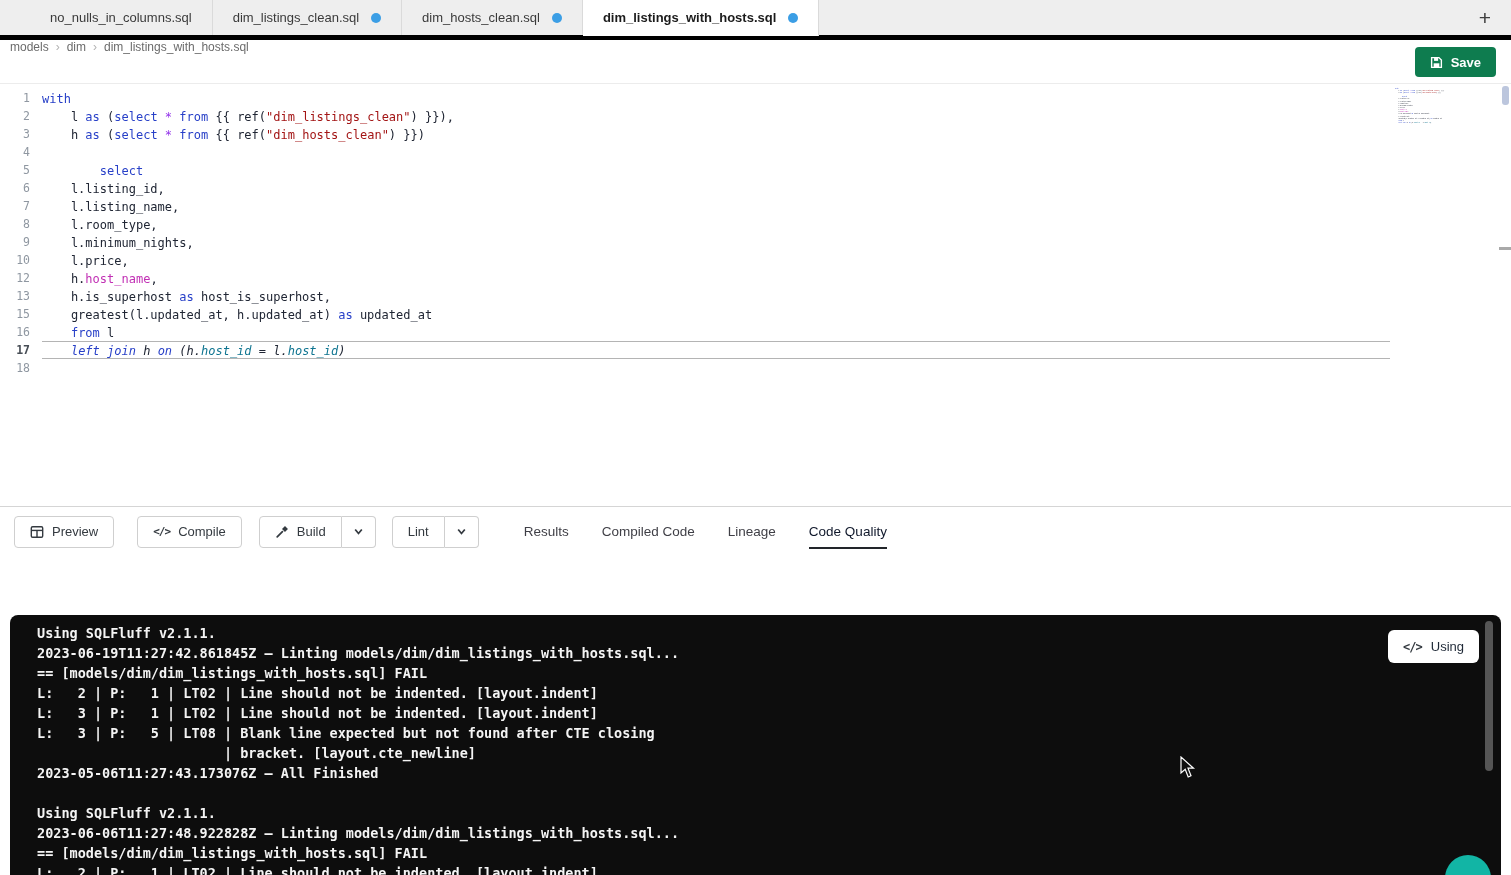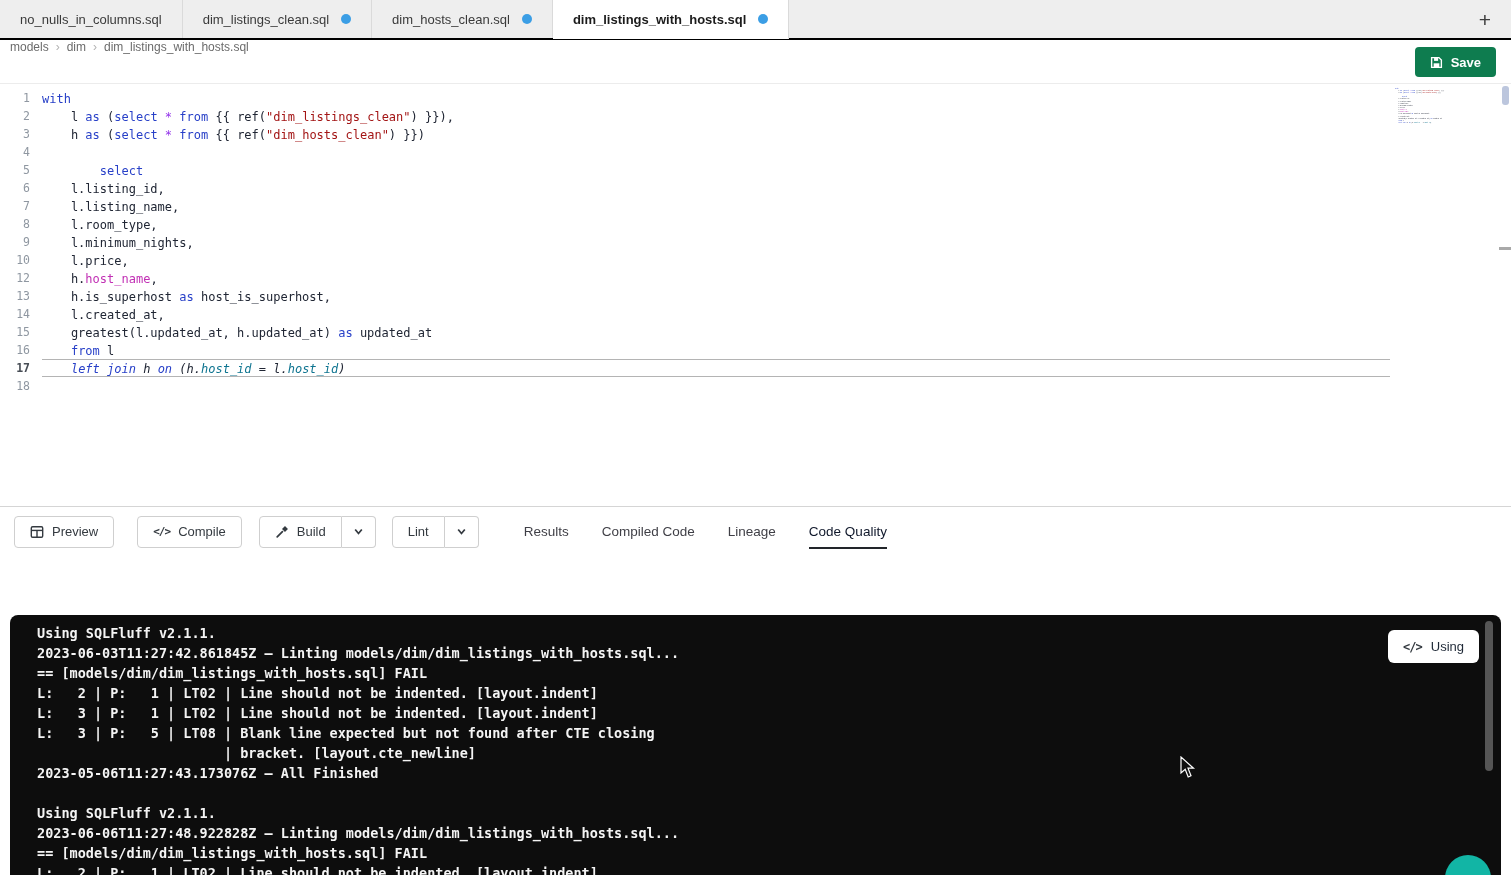--- a/index.html
+++ b/index.html
@@ -2,21 +2,21 @@
 <html><head>
 <meta charset="utf-8">
 <style>
   * { margin:0; padding:0; box-sizing:border-box; }
   html,body { width:1511px; height:875px; overflow:hidden; background:#fff;
               font-family:"Liberation Sans", sans-serif; }
   .app { position:relative; width:1511px; height:875px; }
 
   
   .tab-bar { display:flex; align-items:stretch; height:40px; background:#eeeeee;
-             border-bottom:2px solid #000000; }
+             border-bottom:5px solid #000000;padding-left:30px; }
   .tabs { display:flex; }
   .tab { display:flex; align-items:center; gap:12px; padding:0 20px;
          border-right:1px solid #dadada; font-size:13px; color:#3a3a3a;
          cursor:pointer; white-space:nowrap; }
   .tab.active { background:#fff; color:#1b1b1b; font-weight:700;
                 border-bottom:1px solid #fff; margin-bottom:-1px; }
   .dot { width:10px; height:10px; border-radius:50%; flex:0 0 auto; }
   .new-tab-btn { margin-left:auto; margin-right:12px; align-self:center;
                  background:none; border:none; font-size:21px; color:#3f3f3f;
                  cursor:pointer; line-height:1; padding:2px 8px; }
@@ -183,24 +183,20 @@
         </div>
         <div class="code-line">
           <span class="gutter">12</span>
           <span class="line-body"><span style="color: rgb(32, 38, 52);">    h.</span><span style="color: rgb(193, 47, 180);">host_name</span><span style="color: rgb(32, 38, 52);">,</span></span>
         </div>
         <div class="code-line">
           <span class="gutter">13</span>
           <span class="line-body"><span style="color: rgb(32, 38, 52);">    h.is_superhost </span><span style="color: rgb(40, 64, 200);">as</span><span style="color: rgb(32, 38, 52);"> host_is_superhost,</span></span>
         </div>
         <div class="code-line">
-          <span class="gutter">14</span>
-          <span class="line-body"><span style="color: rgb(32, 38, 52);">    l.created_at,</span></span>
-        </div>
-        <div class="code-line">
           <span class="gutter">15</span>
           <span class="line-body"><span style="color: rgb(32, 38, 52);">    greatest(l.updated_at, h.updated_at) </span><span style="color: rgb(40, 64, 200);">as</span><span style="color: rgb(32, 38, 52);"> updated_at</span></span>
         </div>
         <div class="code-line">
           <span class="gutter">16</span>
           <span class="line-body"><span style="color: rgb(32, 38, 52);">    </span><span style="color: rgb(40, 64, 200);">from</span><span style="color: rgb(32, 38, 52);"> l</span></span>
         </div>
         <div class="code-line active">
           <span class="gutter">17</span>
           <span class="line-body"><span style="color: rgb(32, 38, 52);">    </span><span style="color: rgb(40, 64, 200);">left join</span><span style="color: rgb(32, 38, 52);"> h </span><span style="color: rgb(40, 64, 200);">on</span><span style="color: rgb(32, 38, 52);"> (h.</span><span style="color: rgb(14, 116, 144);">host_id</span><span style="color: rgb(32, 38, 52);"> = l.</span><span style="color: rgb(14, 116, 144);">host_id</span><span style="color: rgb(32, 38, 52);">)</span></span>
@@ -264,21 +260,21 @@
         <div class="result-tab">Results</div>
         <div class="result-tab">Compiled Code</div>
         <div class="result-tab">Lineage</div>
         <div class="result-tab active">Code Quality</div>
       </nav>
   </div>
 
   <div class="terminal" id="terminal" style="background: rgb(13, 13, 13);">
     <div id="term-lines">
         <div class="term-line">Using SQLFluff v2.1.1.</div>
-        <div class="term-line">2023-06-03T11:27:42.861845Z — Linting models/dim/dim_listings_with_hosts.sql...</div>
+        <div class="term-line">2023-06-19T11:27:42.861845Z — Linting models/dim/dim_listings_with_hosts.sql...</div>
         <div class="term-line">== [models/dim/dim_listings_with_hosts.sql] FAIL</div>
         <div class="term-line">L:   2 | P:   1 | LT02 | Line should not be indented. [layout.indent]</div>
         <div class="term-line">L:   3 | P:   1 | LT02 | Line should not be indented. [layout.indent]</div>
         <div class="term-line">L:   3 | P:   5 | LT08 | Blank line expected but not found after CTE closing</div>
         <div class="term-line">                       | bracket. [layout.cte_newline]</div>
         <div class="term-line">2023-05-06T11:27:43.173076Z — All Finished</div>
         <div class="term-line">&nbsp;</div>
         <div class="term-line">Using SQLFluff v2.1.1.</div>
         <div class="term-line">2023-06-06T11:27:48.922828Z — Linting models/dim/dim_listings_with_hosts.sql...</div>
         <div class="term-line">== [models/dim/dim_listings_with_hosts.sql] FAIL</div>

